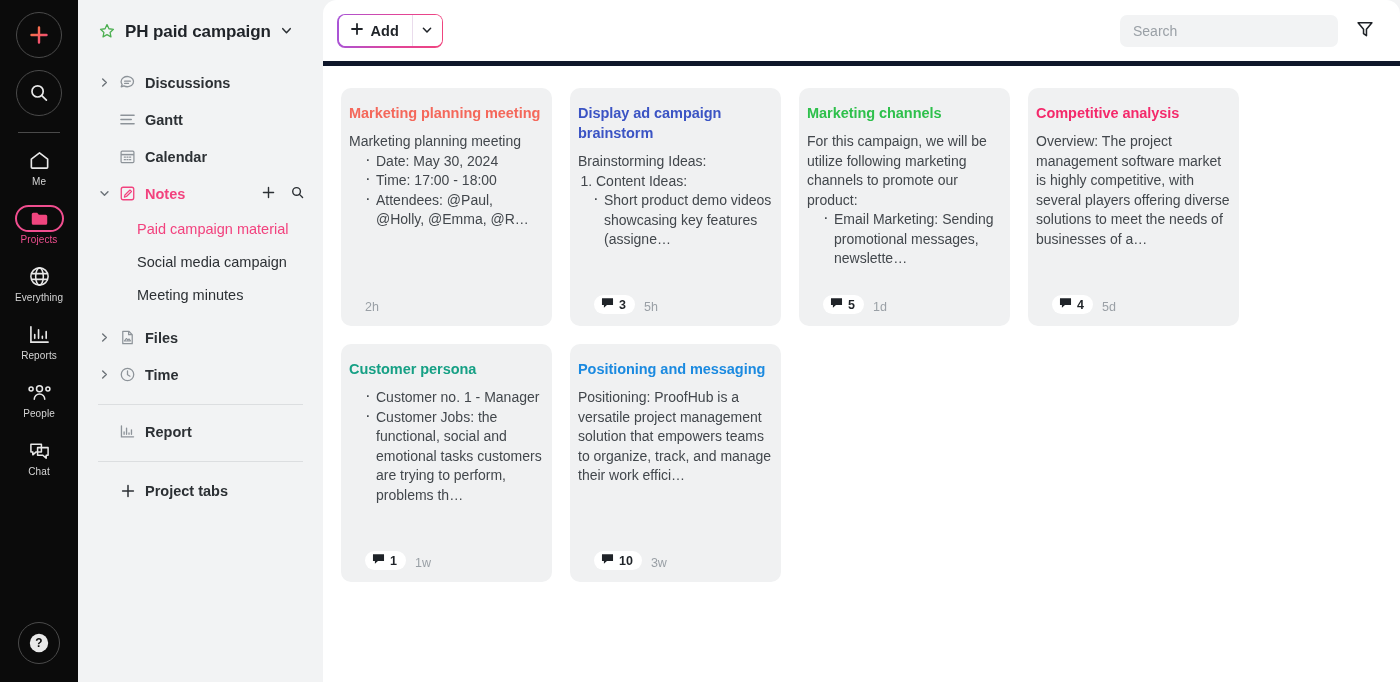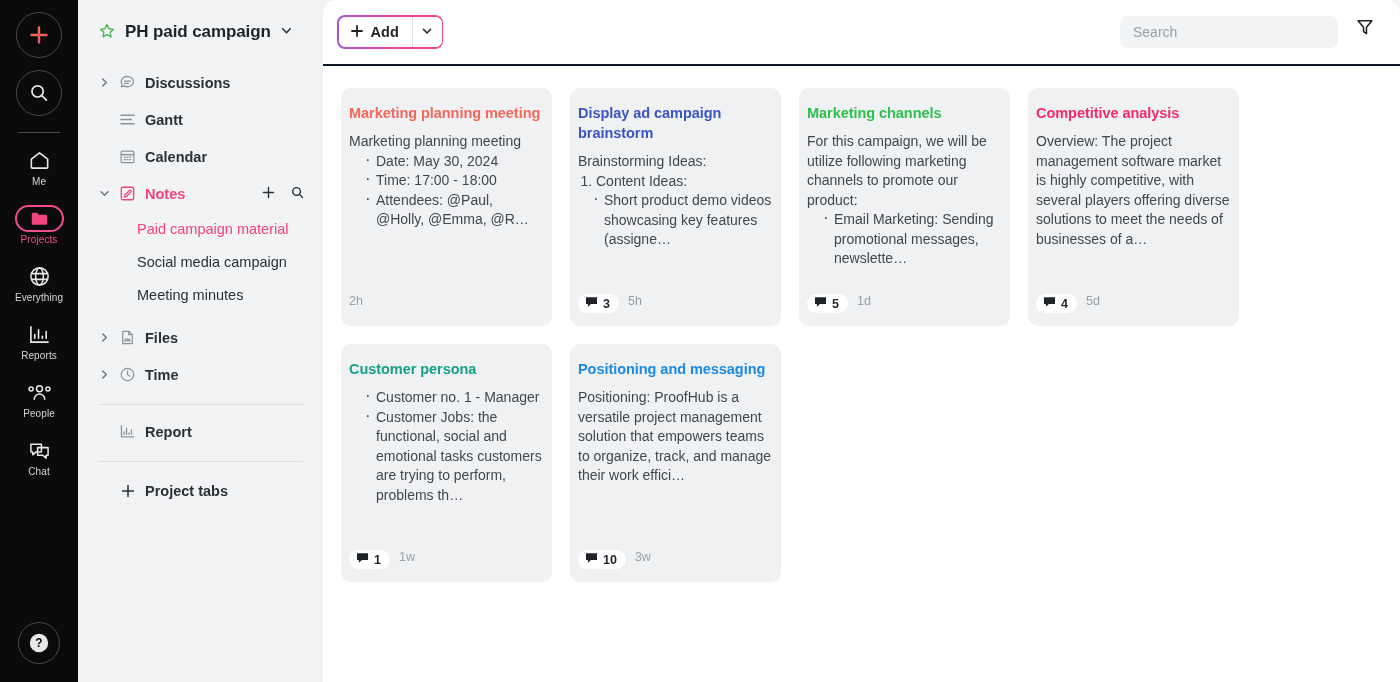--- a/index.html
+++ b/index.html
@@ -70,40 +70,40 @@
   .side-sep { height: 1px; background: #dcdee0; margin: 11px 2px 8px; }
 
   
   .main {
     flex: 1; background: #ffffff; border-top-left-radius: 14px; border-top-right-radius: 14px;
     margin-left: 0; height: 682px; display: flex; flex-direction: column; overflow: hidden;
     position: relative;
   }
   .toolbar {
     height: 66px; flex: 0 0 66px; display: flex; align-items: center;
-    padding: 0 22px 0 14px; border-bottom: 2px solid #0f172a; gap: 10px;
+    padding: 0 22px 0 14px; border-bottom: 5px solid #0f172a; gap: 10px;
   }
   .add-wrap {
     display: inline-flex; align-items: stretch; height: 34px;
     border-radius: 8px; padding: 1.6px;
     background: linear-gradient(95deg, #a855d8 0%, #e0449a 55%, #f0457e 100%);
   }
   .add-inner {
     display: flex; align-items: stretch; background:#fff; border-radius: 6.5px; overflow:hidden;
   }
   .add-btn {
     display: flex; align-items: center; gap: 7px; padding: 0 13px 0 11px;
     font-size: 14.5px; font-weight: 700; color: #1f2328; cursor: pointer; background: #fff;
     border: none; font-family: inherit;
   }
   .add-caret {
     display:flex; align-items:center; justify-content:center; width: 30px;
     border-left: 1px solid #eadcec; cursor: pointer; background:#fff;
   }
-  .tb-right { margin-left: auto; display: flex; gap: 14px; }
+  .tb-right { margin-left: auto; display: flex; align-items: center; gap: 14px; }
   .search-box {
     width: 218px; height: 32px; background: #f2f3f4; border: none; border-radius: 7px;
     padding: 0 13px; font-size: 14px; color: #3a3f44; font-family: inherit;
   }
   .search-box::placeholder { color: #9aa0a6; }
   .filter-btn { width: 26px; height: 26px; display:flex; align-items:center; justify-content:center; cursor:pointer; }
 
   
   .board {
     flex: 1; padding: 22px 0 0 18px; display: flex; flex-wrap: wrap;
@@ -127,21 +127,21 @@
   .card-body p { margin: 0; }
   .card-body ul, .card-body ol { margin: 0; padding-left: 16px; }
   .card-body ul li { list-style: none; position: relative; padding-left: 11px; }
   .card-body ul li:before {
     content: "\00B7"; position: absolute; left: 0; top: -2px;
     font-size: 17px; line-height: 19.5px; color: #42474c;
   }
   .card-body ol { padding-left: 18px; }
   .card-body ol li { list-style: decimal; }
   .card-body .sub { padding-left: 15px; }
-  .card-foot { display: flex; align-items: flex-start; gap: 9px; margin-top: 9px; height: 20px; }
+  .card-foot { display: flex; align-items: flex-end; gap: 9px; margin-top: 9px; height: 20px; margin-left: 16px; }
   .cbadge {
     display: inline-flex; align-items: center; gap: 5px;
     background: #ffffff; border-radius: 11px; padding: 2px 9px 2px 7px;
     font-size: 12.5px; font-weight: 700; color: #1f2328;
   }
   .ctime { font-size: 12.5px; color: #9aa0a6; }
 </style>
 </head>
 <body>
 

